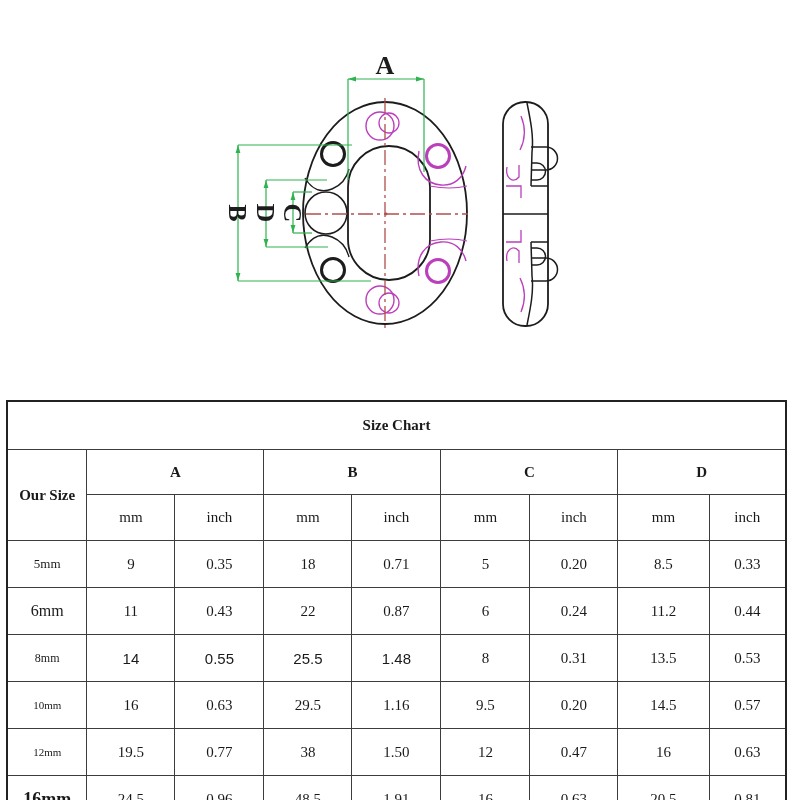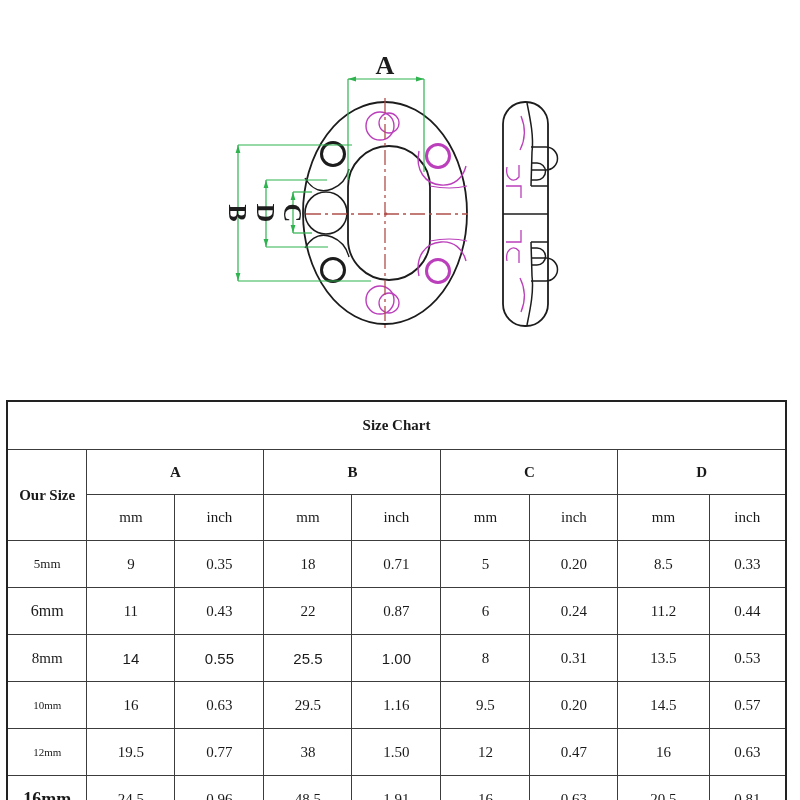--- a/index.html
+++ b/index.html
@@ -166,25 +166,25 @@
           <td class="group-start">11</td>
           <td>0.43</td>
           <td class="group-start">22</td>
           <td>0.87</td>
           <td class="group-start">6</td>
           <td>0.24</td>
           <td class="group-start">11.2</td>
           <td>0.44</td>
         </tr>
         <tr class="data-row">
-          <td class="oursize-cell size-cell" style="font-weight:normal;font-size:15px">8mm</td>
+          <td class="oursize-cell size-cell" style="font-weight:normal;font-size:12px">8mm</td>
           <td class="group-start sans">14</td>
           <td class="sans">0.55</td>
           <td class="group-start sans">25.5</td>
-          <td class="sans">1.00</td>
+          <td class="sans">1.48</td>
           <td class="group-start">8</td>
           <td>0.31</td>
           <td class="group-start">13.5</td>
           <td>0.53</td>
         </tr>
         <tr class="data-row">
           <td class="oursize-cell size-cell" style="font-weight:normal;font-size:11px">10mm</td>
           <td class="group-start">16</td>
           <td>0.63</td>
           <td class="group-start">29.5</td>

